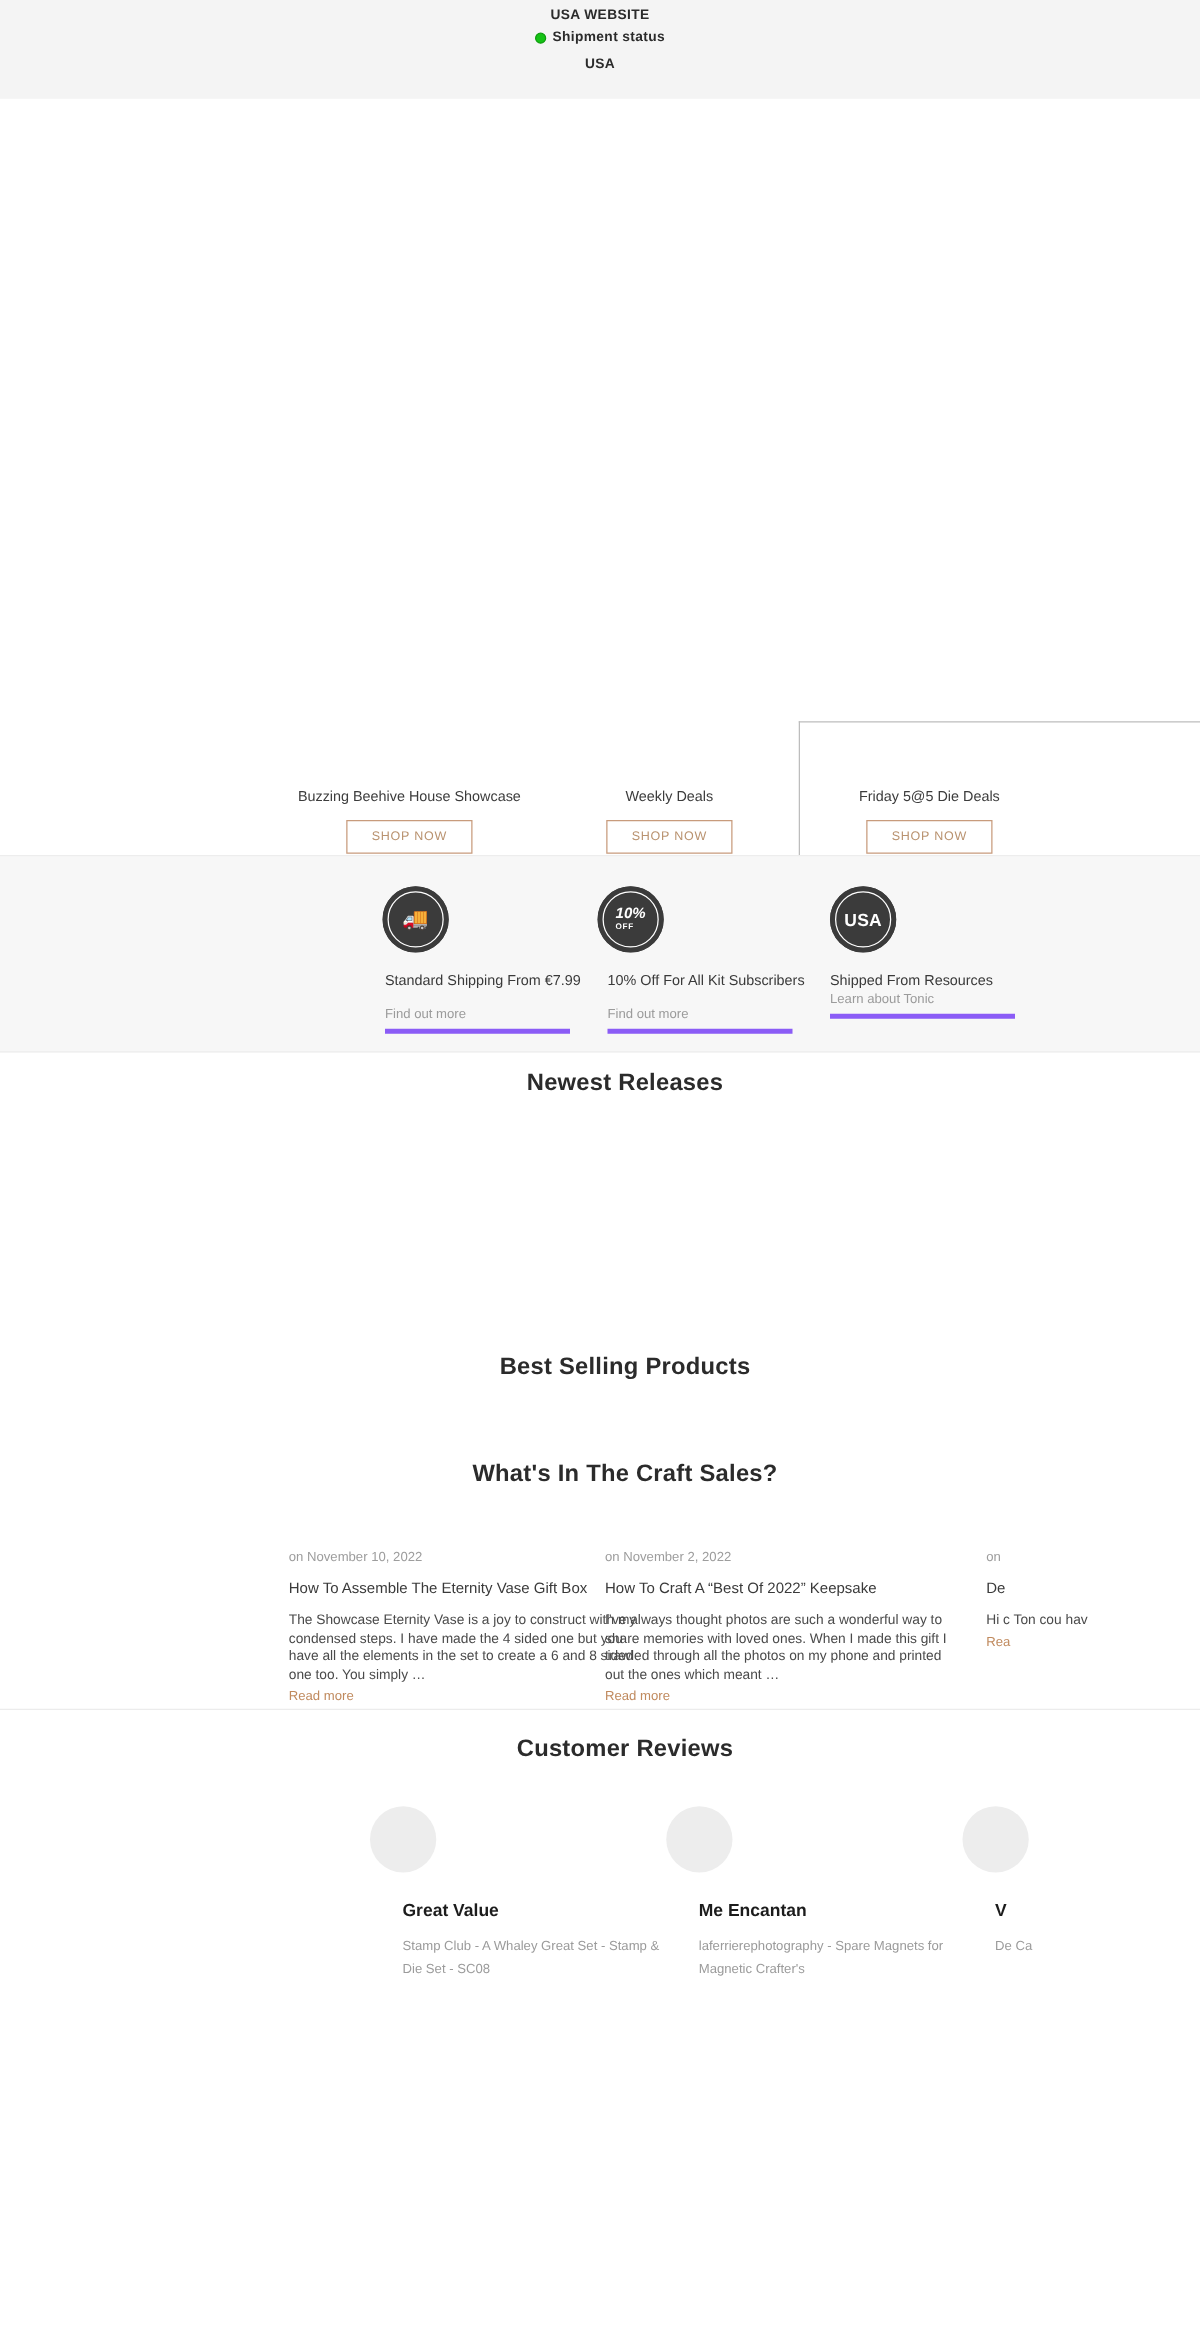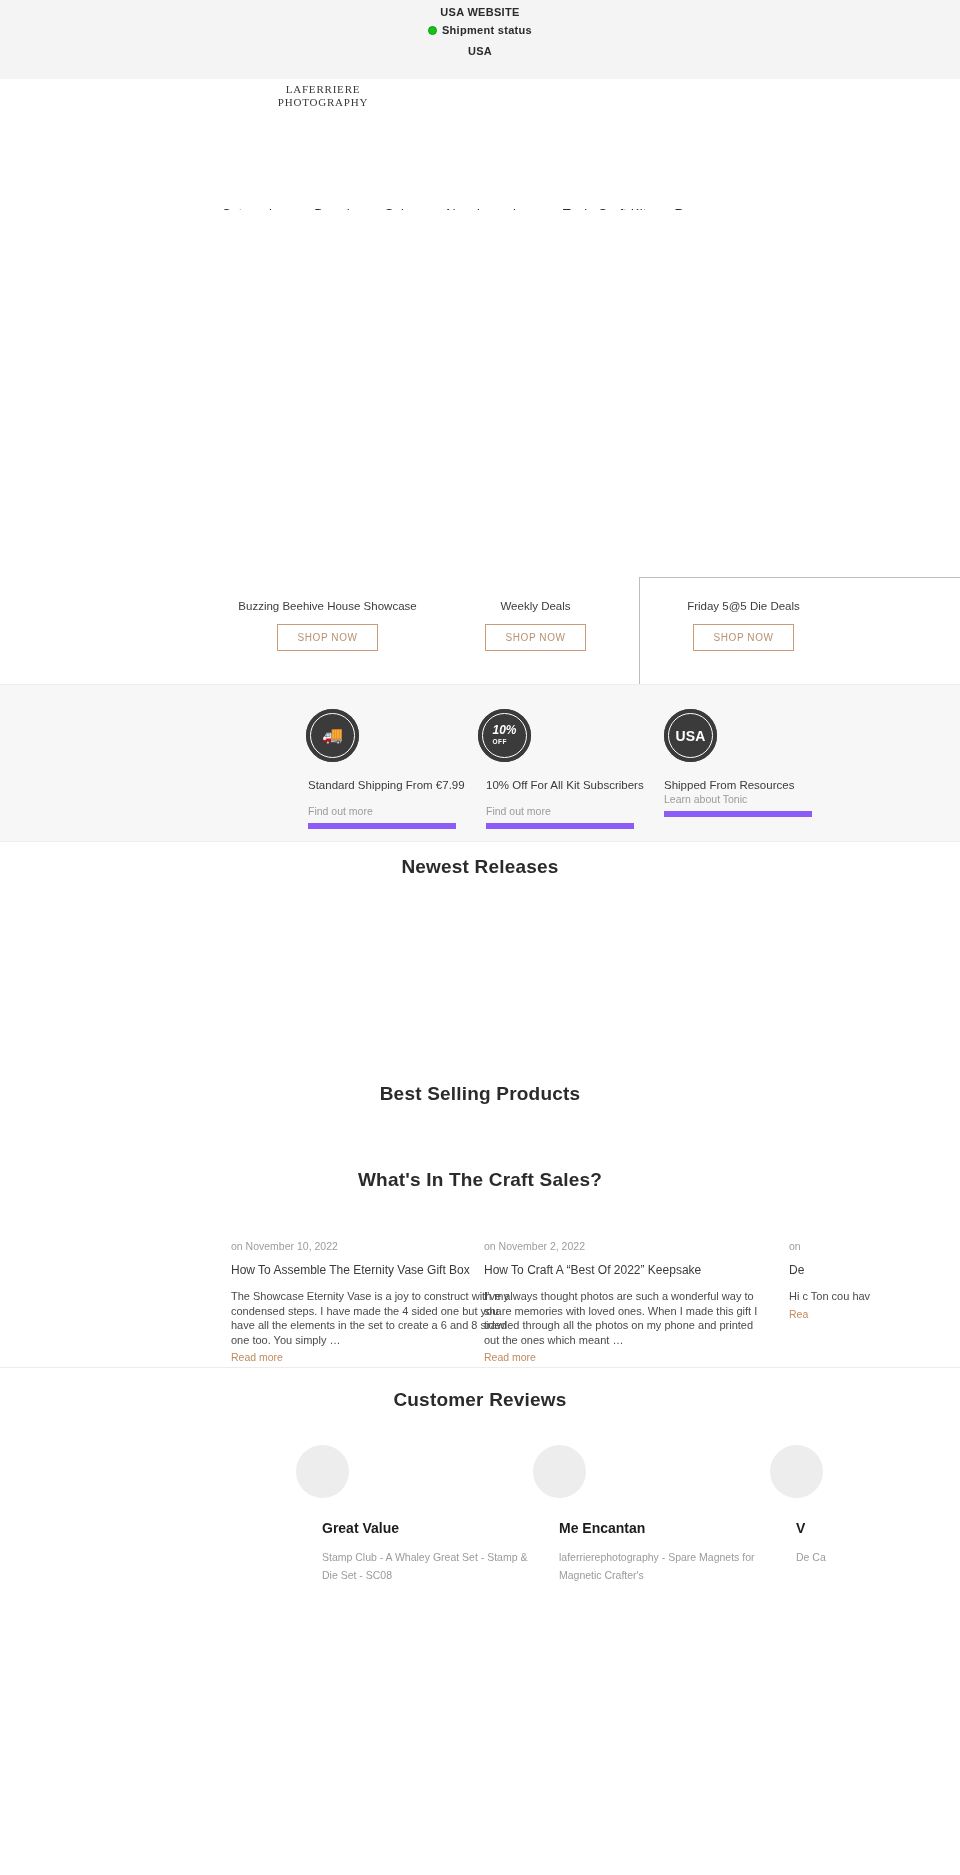--- a/index.html
+++ b/index.html
@@ -4,21 +4,21 @@
 <style>
   * { box-sizing: border-box; margin: 0; padding: 0; }
   html, body {
     width: 960px;
     height: 1875px;
     background: #ffffff;
     font-family: "Liberation Sans", sans-serif;
     color: #333333;
     overflow: hidden;
   }
-  .page { position: relative; width: 960px; height: 1875px; background:#fff; }
+  .page { position: relative; width: 960px; height: 1875px; background:#fff;padding-left:20px; }
 
   
   .topbar {
     position: absolute; top: 0; left: 0; width: 960px; height: 79px;
     background: #f4f4f4;
   }
   .topbar-line {
     position: absolute; width: 100%; text-align: center;
     font-size: 11px; font-weight: bold; color: #2b2b2b; letter-spacing: .3px;
   }
@@ -58,21 +58,21 @@
 
   
   .hero { position:absolute; top:210px; left:0; width:960px; height:468px; background:#fff; }
   .hero-panel {
     position:absolute; top:367px; left:639px; width:321px; height:162px;
     border-left:1px solid #bdbdbd; border-top:1px solid #bdbdbd; border-bottom:1px solid #bdbdbd;
     background:#fff;
   }
 
   
-  .promos { position:absolute; top:600px; left:0; width:960px; height:80px; }
+  .promos { position:absolute; top:632px; left:0; width:960px; height:80px; }
   .promo { position:absolute; width:275px; text-align:center; }
   .promo:nth-child(1){ left:190px; }
   .promo:nth-child(2){ left:398px; }
   .promo:nth-child(3){ left:606px; }
   .promo-title { font-size:11.5px; color:#3c3c3c; margin-bottom:12px; }
   .shop-now {
     display:inline-block; width:101px; height:27px; line-height:26px;
     border:1px solid #c89b7c; color:#b9926f; background:#fff;
     font-size:10px; letter-spacing:.6px; cursor:pointer;
   }
@@ -100,21 +100,21 @@
   .icon-usa { font-size:14px; font-weight:bold; letter-spacing:.2px; }
   .icon-off { font-size:12px; font-style:italic; font-weight:bold; line-height:11px; }
   .icon-off small { display:block; font-size:6.5px; font-style:normal; letter-spacing:.5px; }
   .benefit .b-title {
     position:absolute; top:94px; left:0; width:168px;
     font-size:11.5px; line-height:13px; color:#3a3a3a;
   }
   .benefit .b-link {
     position:absolute; top:120px; left:0; width:148px;
     font-size:10.5px; color:#9b9b9b; padding-bottom:6px;
-    border-bottom:6px solid #8b5cf6; cursor:pointer;
+    border-bottom:4px solid #8b5cf6; cursor:pointer;
   }
   .b3 .b-title { top:94px; }
   .b3 .b-link { top:108px; }
 
   
   .section-title {
     position:absolute; width:960px; text-align:center;
     font-size:19px; font-weight:bold; color:#2b2b2b; letter-spacing:.2px;
   }
   .st-new { top:856px; }
@@ -149,37 +149,20 @@
 
   <div class="topbar">
     <div class="topbar-line tb1">USA WEBSITE</div>
     <div class="topbar-line tb2">
       <span class="status-dot"></span>
       <span>Shipment status</span>
     </div>
     <div class="topbar-line tb3">USA</div>
   </div>
 
-  <div class="header">
-    <div class="logo">
-      <span>LAFERRIERE</span>
-      <span class="l2">PHOTOGRAPHY</span>
-    </div>
-
-    <nav class="nav">
-      <span class="nav-item">Categories</span>
-      <span class="nav-item">Brands</span>
-      <span class="nav-item">Sales</span>
-      <span class="nav-item">New Launches</span>
-      <span class="nav-item">Tonic Craft Kit</span>
-      <span class="nav-item">Resources</span>
-    </nav>
-
-    <div class="cart-badge">0</div>
-  </div>
 
   <div class="hero">
     <div class="hero-panel"></div>
   </div>
 
   <div class="promos">
     <div class="promo">
       <div class="promo-title">Buzzing Beehive House Showcase</div>
       <span class="shop-now">SHOP NOW</span>
     </div>

